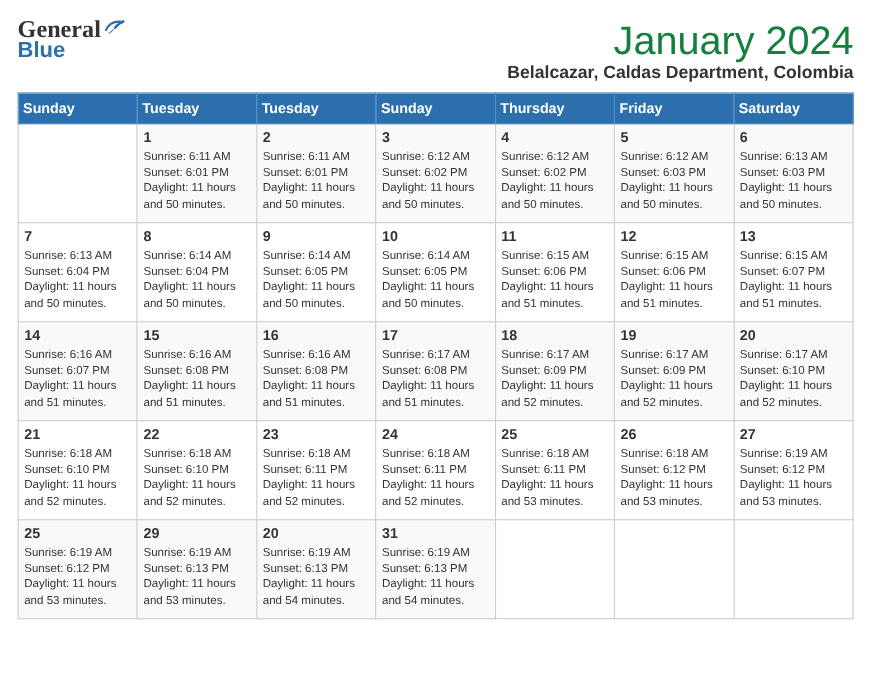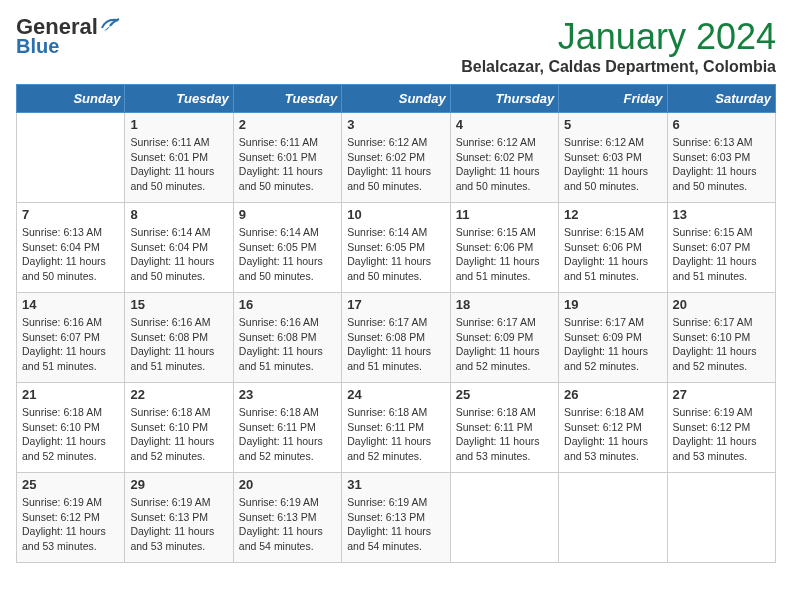--- a/index.html
+++ b/index.html
@@ -18,20 +18,21 @@
     }
     .logo {
       display: flex;
       flex-direction: column;
       align-items: flex-start;
     }
     .logo-row {
       display: flex;
       align-items: flex-end;
       gap: 2px;
+      font-family: Liberation Serif, serif;
     }
     .title-block {
       text-align: right;
     }
     .month-title {
       font-size: 36px;
       font-weight: normal;
       color: #15803d;
     }
     .location-title {
@@ -43,23 +44,22 @@
       width: 100%;
       border-collapse: collapse;
       table-layout: fixed;
     }
     thead tr th {
       background-color: #2c6fad;
       color: #fff;
       font-size: 13px;
       font-weight: bold;
       padding: 6px 4px;
-      text-align: right;
+      text-align: left;
       border: 1px solid #5090c9;
-      font-style: italic;
     }
     tbody tr td {
       border: 1px solid #ccc;
       vertical-align: top;
       padding: 4px 5px;
       min-height: 80px;
       height: 90px;
       font-size: 11px;
       color: #333;
     }

